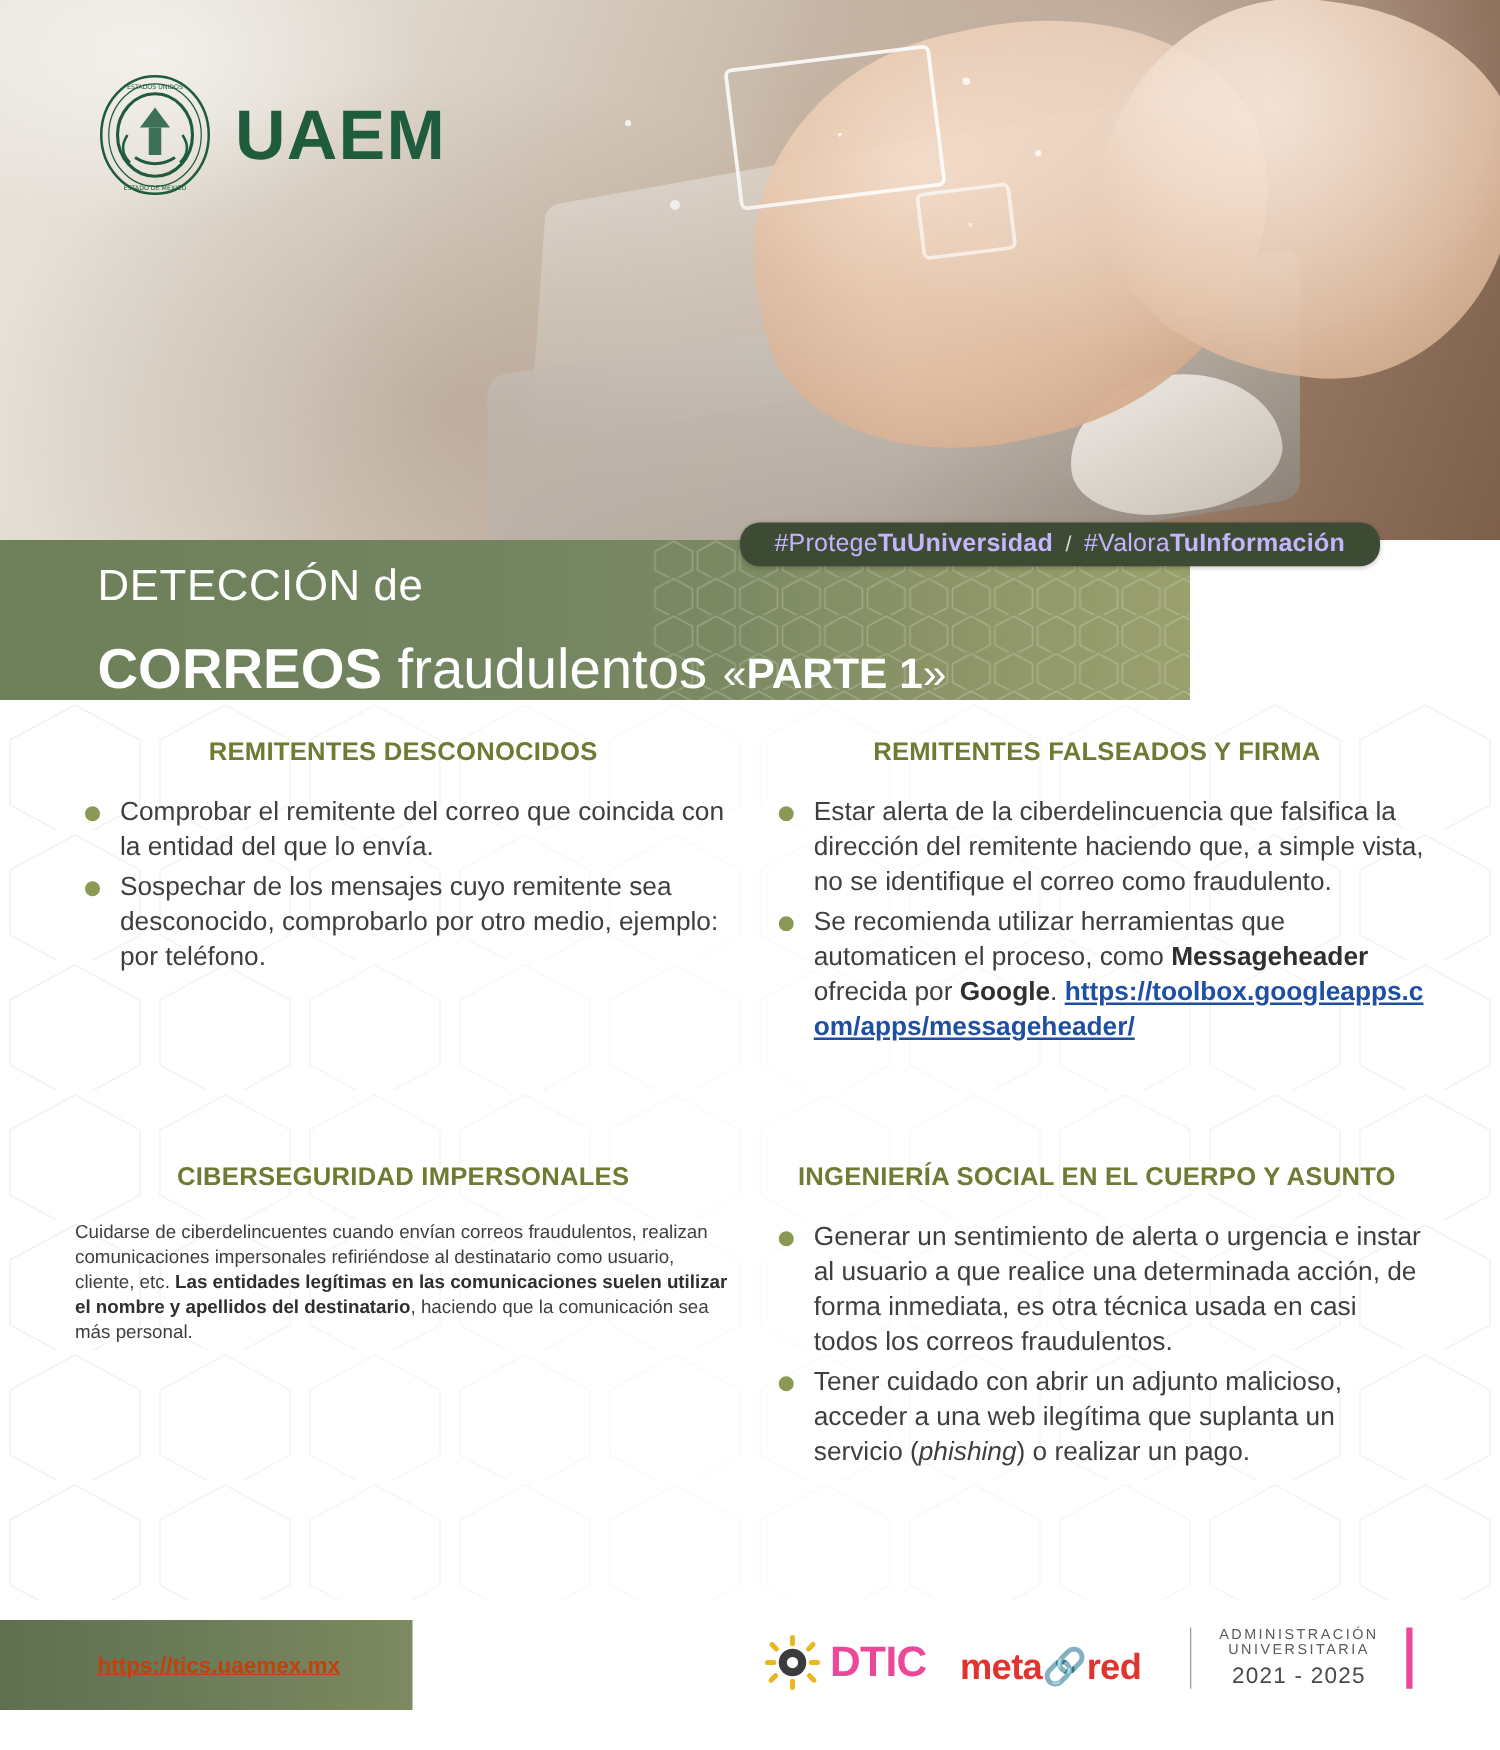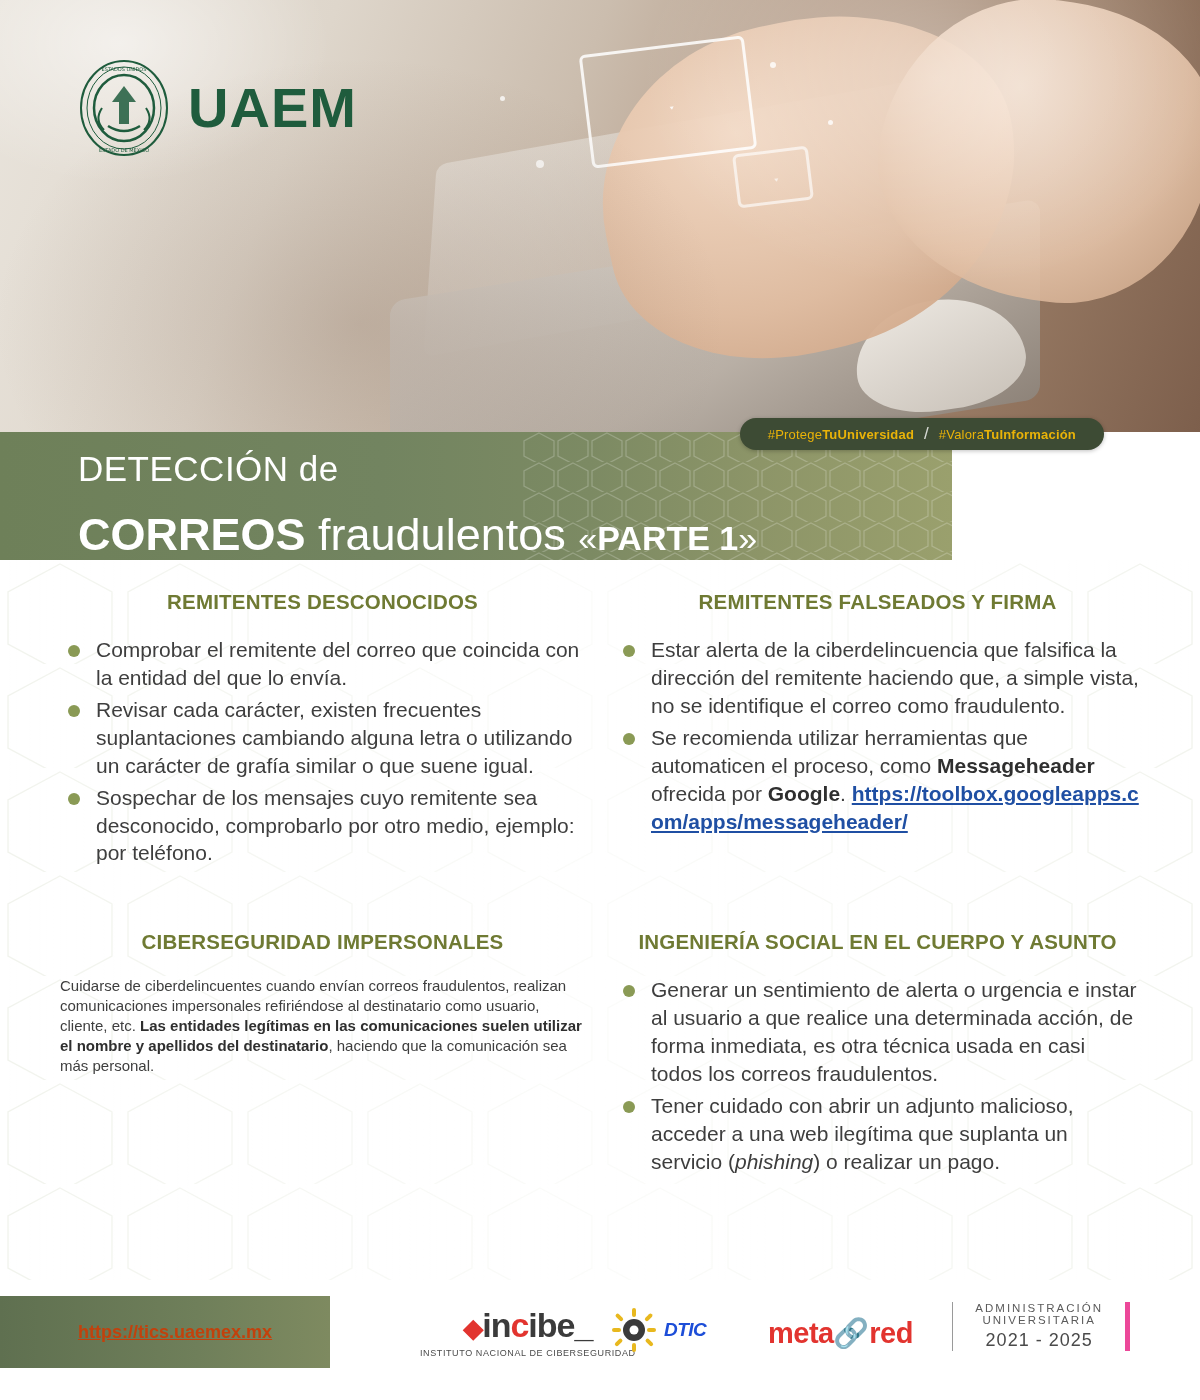--- a/index.html
+++ b/index.html
@@ -47,21 +47,21 @@
 
   
   .logo-wrap{position:absolute;left:78px;top:58px;display:flex;align-items:center;gap:18px;}
   .seal{width:92px;height:100px;}
   .uaem-text{font-size:56px;font-weight:bold;color:#1f5c3d;letter-spacing:1px;line-height:1;text-align:center;}
 
   
   .pills{position:absolute;right:96px;top:418px;display:flex;align-items:center;
          background:#3d4b34;border-radius:16px;padding:6px 18px;z-index:6;
          box-shadow:0 1px 4px rgba(0,0,0,.25);}
-  .pill{color:#eab308;font-size:13px;letter-spacing:.2px;padding:0 10px;}
+  .pill{color:#c4b5fd;font-size:20px;letter-spacing:.2px;padding:0 10px;}
   .pill b{font-weight:bold;}
   .pill-sep{color:#ffffff;opacity:.8;font-size:17px;}
 
   
   .band{position:absolute;left:0;top:432px;width:952px;height:128px;overflow:hidden;
         background:linear-gradient(90deg,#6e8059 0%,#728460 40%,#7c8a63 62%,#8d9568 80%,#9aa06d 100%);}
   .band .hex{position:absolute;right:0;top:0;width:430px;height:128px;opacity:.28;}
   .band-inner{position:absolute;left:78px;top:18px;color:#fff;}
   .t1{font-size:35px;font-weight:300;letter-spacing:.5px;line-height:1.1;}
   .t2{font-size:45px;font-weight:bold;line-height:1.15;margin-top:20px;}
@@ -91,21 +91,21 @@
   .footer{position:absolute;left:0;top:1280px;width:1200px;height:120px;background:#ffffff;}
   .footer-bar{position:absolute;left:0;top:1296px;width:330px;height:72px;
     background:linear-gradient(90deg,#5f7050,#6f7f5a 60%,#7e8a60);}
   .footer-url{position:absolute;left:78px;top:1322px;color:#c2410c;font-size:18px;font-weight:bold;}
   .incibe{position:absolute;left:420px;top:1306px;text-align:center;}
   .incibe .main{font-size:34px;font-weight:bold;color:#3b3b3b;letter-spacing:-1px;}
   .incibe .main .c{color:#e2342f;}
   .incibe .sub{font-size:9px;letter-spacing:.6px;color:#4a4a4a;margin-top:3px;}
   .dtic{position:absolute;left:612px;top:1308px;display:flex;align-items:center;gap:8px;}
   .dtic .gear{width:44px;height:44px;}
-  .dtic .txt{font-size:19px;font-weight:bold;color:#1d4ed8;letter-spacing:-.5px;font-style:italic;}
+  .dtic .txt{font-size:34px;font-weight:bold;color:#ec4899;letter-spacing:-.5px;}
   .metared{position:absolute;left:768px;top:1316px;font-size:29px;font-weight:bold;color:#e2342f;letter-spacing:-.5px;}
   .metared .link{color:#c8332f;}
   .admin{position:absolute;right:70px;top:1302px;text-align:center;color:#5b5b5b;
     padding:0 22px;border-left:1px solid #9a9a9a;border-right:5px solid #ec4899;}
   .admin .l1{font-size:11.5px;letter-spacing:2px;}
   .admin .l2{font-size:11.5px;letter-spacing:2px;}
   .admin .l3{font-size:18px;letter-spacing:1px;margin-top:4px;color:#4a4a4a;}
 </style>
 </head>
 <body>
@@ -185,21 +185,20 @@
         </linearGradient>
       </defs>
       <rect width="1200" height="720" fill="url(#hexbg)"></rect>
       <rect width="1200" height="720" fill="url(#fadebg)"></rect>
     </svg>
 
     <div class="col col-left" style="top:30px;">
       <h3 class="sec">REMITENTES DESCONOCIDOS</h3>
       <ul class="bl">
         <li>Comprobar el remitente del correo que coincida con la entidad del que lo envía.</li>
-        <li>Revisar cada carácter, existen frecuentes suplantaciones cambiando alguna letra o utilizando un carácter de grafía similar o que suene igual.</li>
         <li>Sospechar de los mensajes cuyo remitente sea desconocido, comprobarlo por otro medio, ejemplo: por teléfono.</li>
       </ul>
     </div>
 
     <div class="col col-right" style="top:30px;">
       <h3 class="sec">REMITENTES FALSEADOS Y FIRMA</h3>
       <ul class="bl">
         <li>Estar alerta de la ciberdelincuencia que falsifica la dirección del remitente haciendo que, a simple vista, no se identifique el correo como fraudulento.</li>
         <li>
           <span>Se recomienda utilizar herramientas que automaticen el proceso, como </span><span class="b">Messageheader</span><span> ofrecida por </span><span class="b">Google</span><span>.</span>
@@ -223,26 +222,20 @@
           <span>Tener cuidado con abrir un adjunto malicioso, acceder a una web ilegítima que suplanta un servicio (</span><span class="it">phishing</span><span>) o realizar un pago.</span>
         </li>
       </ul>
     </div>
   </div>
 
   <div class="footer"></div>
   <div class="footer-bar"></div>
   <a class="footer-url" href="#">https://tics.uaemex.mx</a>
 
-  <div class="incibe">
-    <div class="main">
-      <span style="color:#e2342f;font-size:26px;">◆</span><span>in</span><span class="c">c</span><span>ibe_</span>
-    </div>
-    <div class="sub">INSTITUTO NACIONAL DE CIBERSEGURIDAD</div>
-  </div>
 
   <div class="dtic">
     <svg class="gear" viewBox="0 0 44 44">
       <g fill="#e8b81e">
         <rect x="20" y="0" width="4" height="9" rx="2"></rect>
         <rect x="20" y="35" width="4" height="9" rx="2"></rect>
         <rect x="0" y="20" width="9" height="4" rx="2"></rect>
         <rect x="35" y="20" width="9" height="4" rx="2"></rect>
         <rect x="5" y="5" width="4" height="9" rx="2" transform="rotate(-45 7 9)"></rect>
         <rect x="35" y="30" width="4" height="9" rx="2" transform="rotate(-45 37 34)"></rect>

